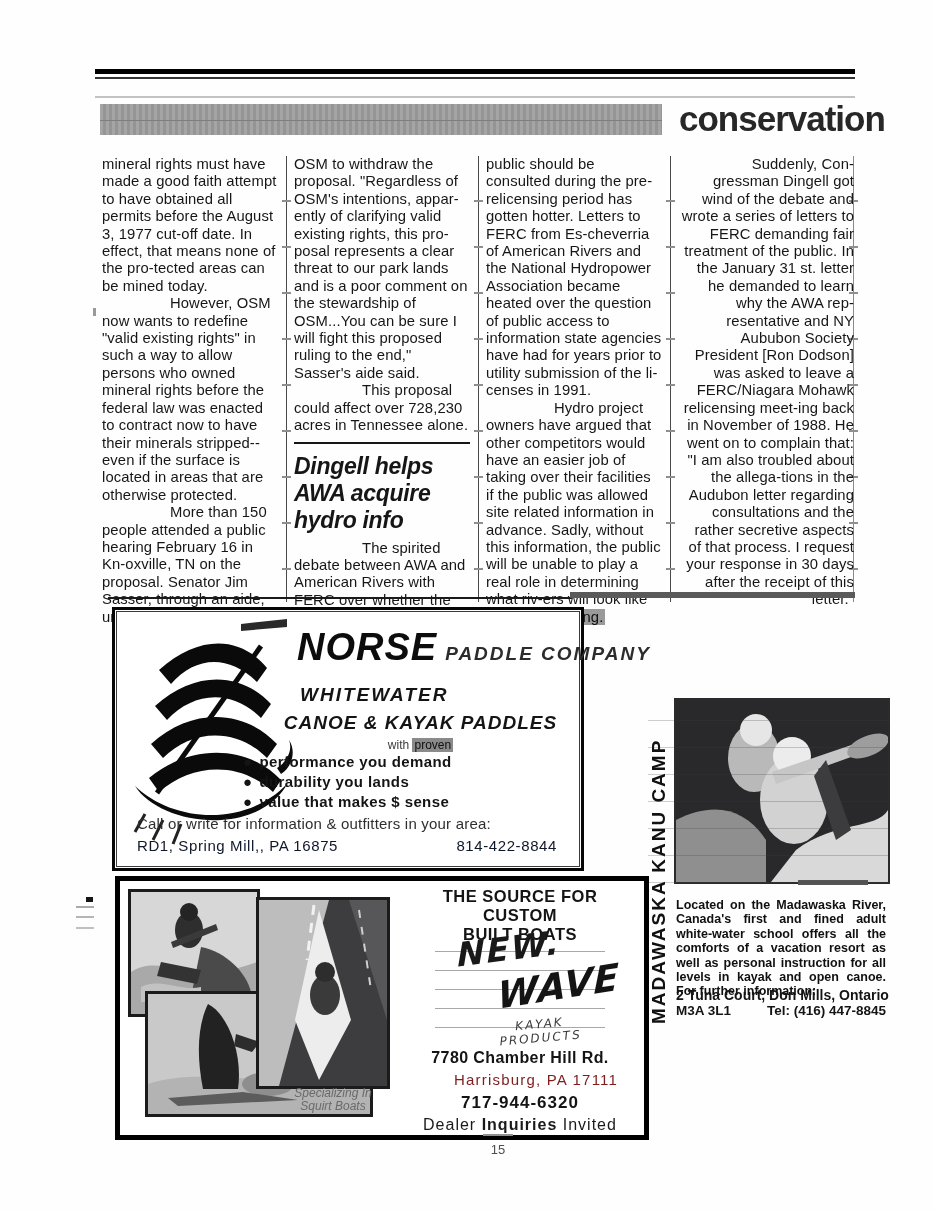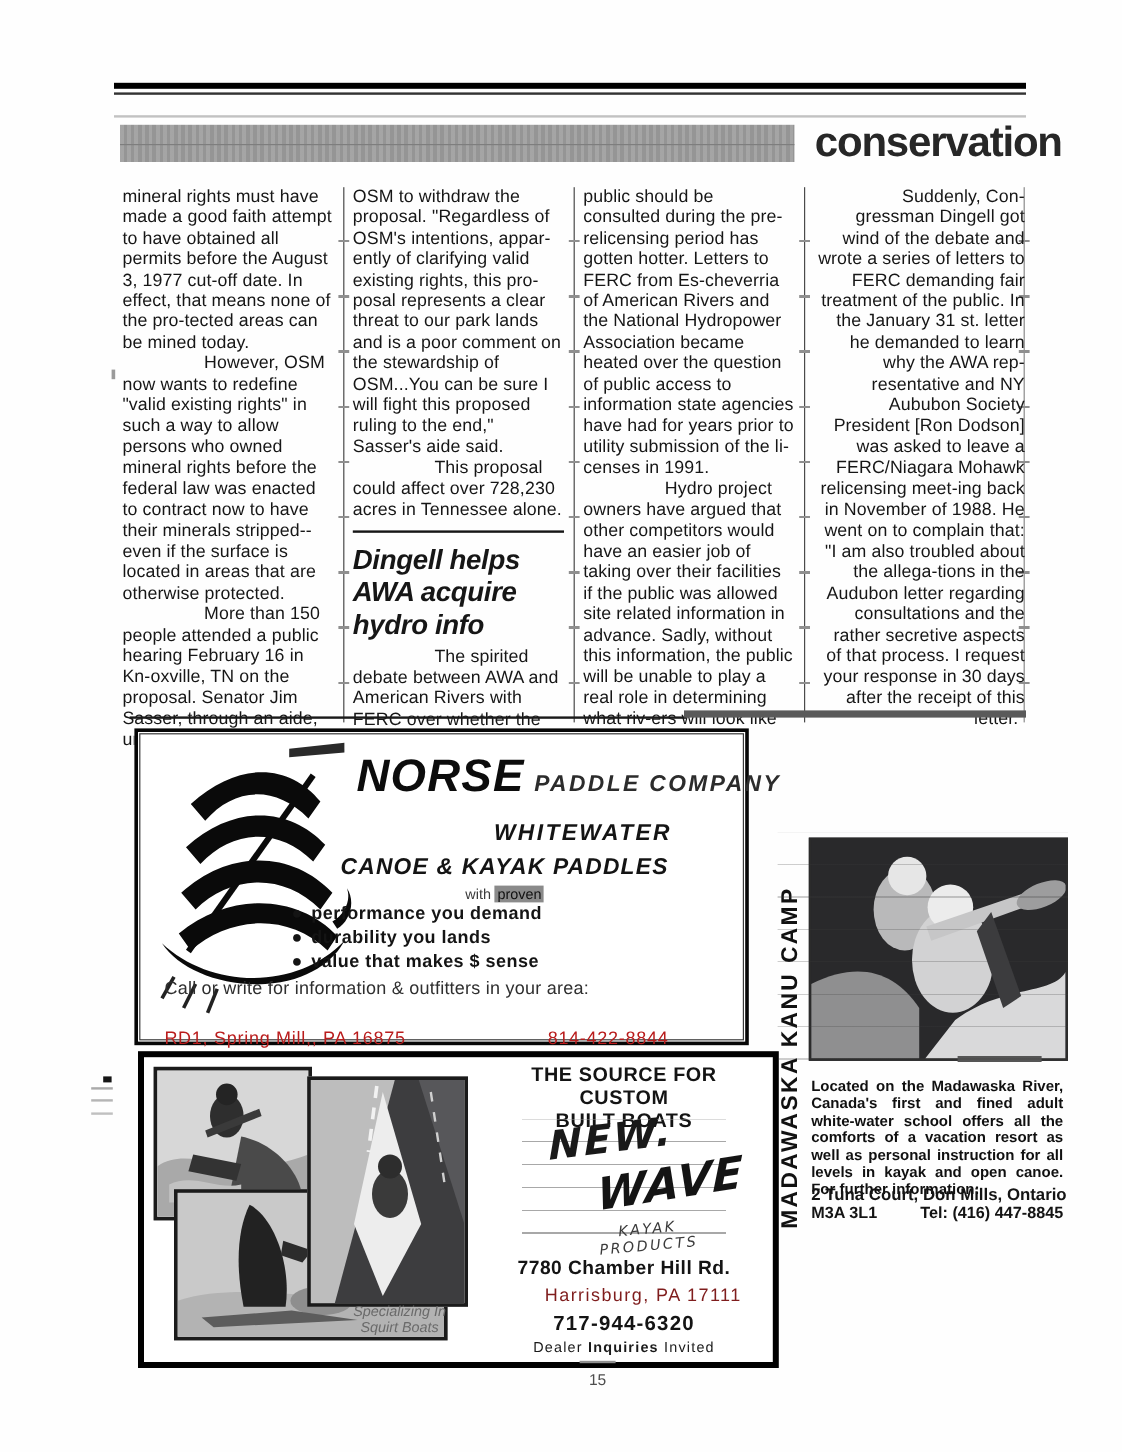--- a/index.html
+++ b/index.html
@@ -27,36 +27,36 @@
     background:repeating-linear-gradient(180deg,transparent 0 44px,#8f8f8f 44px 46px);}
   .headline{border-top:2px solid #161616;margin-top:7px;padding-top:9px;
     font-size:23px;line-height:27px;font-weight:bold;font-style:italic;letter-spacing:-.3px;margin-bottom:6px;}
   .hl-word{background:#9a9a9a;color:#101010;padding:0 2px;}
 
   
   .botlineA{position:absolute;left:108px;top:597px;width:464px;height:2px;background:#1a1a1a;}
   .botlineB{position:absolute;left:570px;top:592px;width:285px;height:6px;background:#5a5a5a;}
 
   
-  .norse{position:absolute;left:112px;top:607px;width:466px;height:258px;border:3px solid #060606;background:#fff;padding-left:40px;}
+  .norse{position:absolute;left:112px;top:607px;width:466px;height:258px;border:3px solid #060606;background:#fff;}
   .norse-in{position:absolute;left:1px;top:1px;right:1px;bottom:1px;border:1px solid #3a3a3a;}
   .norse-head{position:absolute;left:182px;top:16px;width:270px;white-space:nowrap;}
   .norse-name{font-size:38px;font-weight:bold;font-style:italic;letter-spacing:1px;color:#0c0c0c;}
   .norse-suffix{font-size:19px;font-weight:bold;font-style:italic;letter-spacing:2px;color:#2c2c2c;margin-left:8px;}
-  .norse-l1{position:absolute;left:185px;top:74px;width:260px;text-align:right;
+  .norse-l1{position:absolute;left:185px;top:74px;width:260px;text-align:left;
     font-size:19px;font-weight:bold;font-style:italic;letter-spacing:2px;}
   .norse-l2{position:absolute;left:158px;top:102px;width:295px;text-align:center;
     font-size:19px;font-weight:bold;font-style:italic;letter-spacing:1px;}
   .norse-l3{position:absolute;left:158px;top:128px;width:295px;text-align:center;font-size:12px;color:#3a3a3a;}
   .norse-bullets{position:absolute;left:128px;top:143px;}
   .nb-row{height:20px;font-size:15px;font-weight:bold;letter-spacing:.4px;}
   .nb-row .dot{margin-right:7px;}
   .norse-cta{position:absolute;left:22px;top:205px;width:420px;font-size:15px;color:#2f2f2f;letter-spacing:.2px;}
   .norse-addr{position:absolute;left:22px;top:227px;width:420px;display:flex;justify-content:space-between;
-    font-size:15px;color:#b91c1c;letter-spacing:.6px;margin-top:20px;}
+    font-size:15px;color:#0f172a;letter-spacing:.6px;}
 
   
   .mkc{position:absolute;left:648px;top:694px;width:242px;height:330px;}
   .mkc-scan{position:absolute;left:0;top:0;width:242px;height:192px;pointer-events:none;
     background:repeating-linear-gradient(180deg,transparent 0 26px,rgba(60,60,60,.25) 26px 27px);}
   .mkc-vert{position:absolute;left:0;top:0;width:24px;height:330px;
     writing-mode:vertical-rl;transform:rotate(180deg);
     font-size:19px;font-weight:bold;letter-spacing:2px;color:#111;white-space:nowrap;}
   .mkc-photo{position:absolute;left:26px;top:4px;width:212px;height:182px;border:2px solid #2b2b2b;background:#2a2a2c;}
   .mkc-darkbar{position:absolute;left:150px;top:186px;width:70px;height:5px;background:#555;}
@@ -77,21 +77,21 @@
     background:repeating-linear-gradient(180deg,transparent 0 18px,#a8a8a8 18px 19px);}
   .nw-new{position:absolute;left:22px;top:-4px;font-size:33px;font-weight:bold;font-style:italic;
     transform:rotate(-7deg) skewX(-6deg);letter-spacing:2px;color:#191919;font-family:"DejaVu Sans",sans-serif;}
   .nw-wave{position:absolute;left:62px;top:32px;font-size:37px;font-weight:bold;font-style:italic;
     transform:rotate(-9deg) skewX(-10deg);letter-spacing:1px;color:#141414;font-family:"DejaVu Sans",sans-serif;}
   .nw-sub{position:absolute;left:40px;top:84px;font-size:12px;font-style:italic;transform:rotate(-5deg);
     letter-spacing:2px;color:#3c3c3c;font-family:"DejaVu Sans",sans-serif;}
   .nw-a1{position:absolute;left:0;top:162px;width:220px;font-size:16px;font-weight:bold;letter-spacing:.4px;}
   .nw-a2{position:absolute;left:16px;top:184px;width:220px;font-size:15px;letter-spacing:1.2px;color:#7f1d1d;}
   .nw-ph{position:absolute;left:0;top:206px;width:220px;font-size:17px;font-weight:bold;letter-spacing:1px;}
-  .nw-ft{position:absolute;left:0;top:229px;width:220px;font-size:12px;letter-spacing:1px;color:#1a1a1a;}
+  .nw-ft{position:absolute;left:0;top:229px;width:220px;font-size:16px;letter-spacing:1px;color:#1a1a1a;}
 
   
   .pageno{position:absolute;left:483px;top:1134px;width:30px;text-align:center;
     font-size:13px;color:#4e4e4e;border-top:2px solid #8f8f8f;padding-top:6px;}
 
   .artifact{position:absolute;}
 </style>
 </head>
 <body>
 

